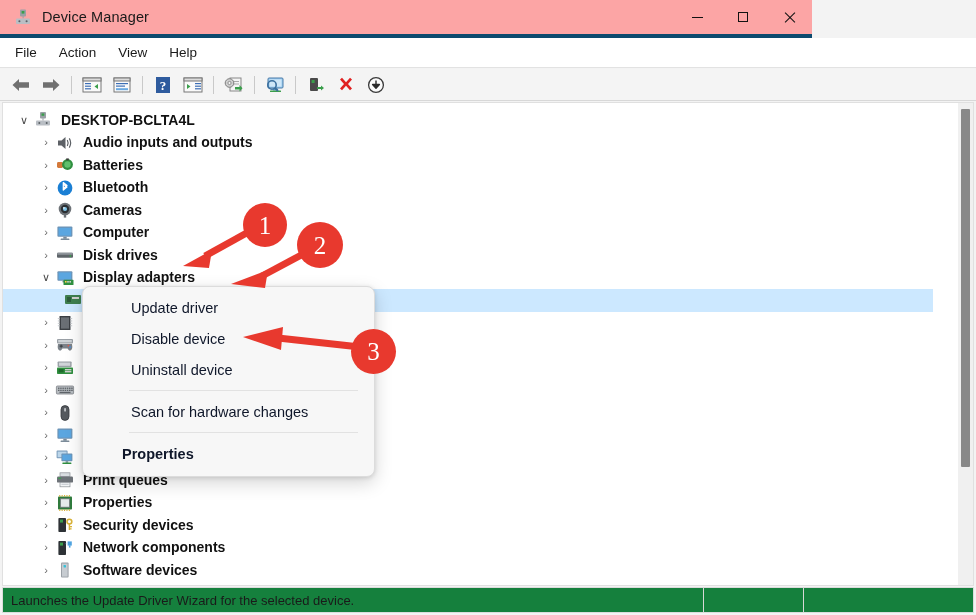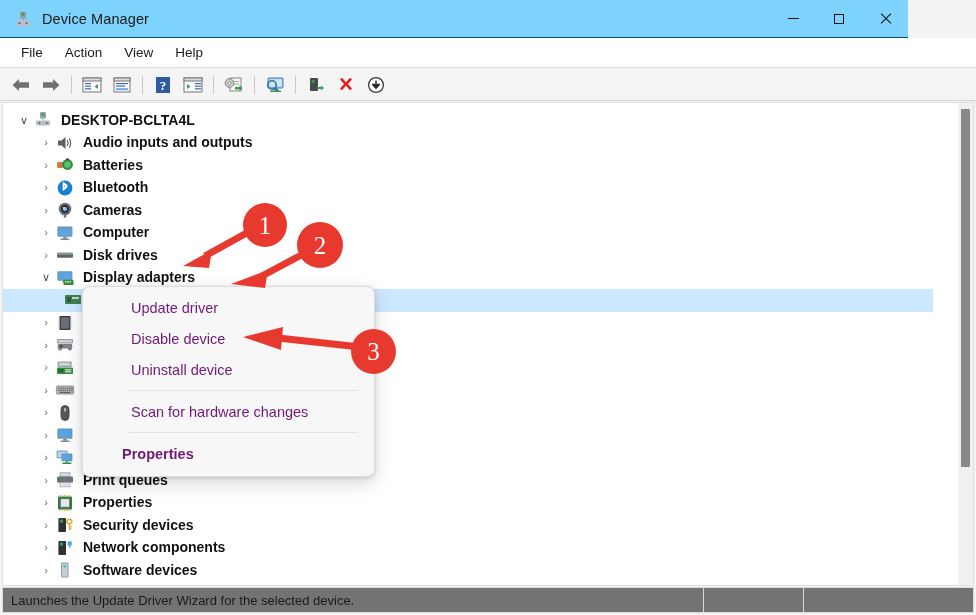--- a/index.html
+++ b/index.html
@@ -16,23 +16,23 @@
     width: 976px;
     height: 615px;
     background: #f3f3f3;
     overflow: hidden;
   }
 
   
   .titlebar {
     position: absolute;
     top: 0; left: 0;
-    width: 908px; height: 38px;
-    background: #7dd3fc;
-    border-bottom: 1px solid #0c4a6e;
+    width: 812px; height: 38px;
+    background: #fca5a5;
+    border-bottom: 4px solid #0c4a6e;
     display: flex;
     align-items: center;
   }
   .title-icon {
     margin-left: 14px;
     width: 18px; height: 18px;
     position: relative;
     flex: 0 0 auto;
   }
   .title-text {
@@ -73,21 +73,21 @@
   .glyph-close::after  { transform: rotate(-45deg); }
 
   
   .menubar {
     position: absolute;
     top: 38px; left: 0;
     width: 976px; height: 30px;
     background: #ffffff;
     display: flex;
     align-items: center;
-    padding-left: 10px;
+    padding-left: 4px;
     border-bottom: 1px solid #e2e2e2;
   }
   .menuitem {
     font-size: 13.5px;
     color: #1a1a1a;
     padding: 3px 11px;
     border-radius: 3px;
     cursor: default;
   }
 
@@ -184,36 +184,36 @@
     box-shadow: 0 6px 18px rgba(0,0,0,0.17), 0 1px 4px rgba(0,0,0,0.12);
     padding: 5px 0 7px 0;
     z-index: 40;
   }
   .ctxitem {
     height: 31px;
     display: flex;
     align-items: center;
     padding-left: 48px;
     font-size: 14.5px;
-    color: #701a75;
+    color: #0f172a;
     cursor: default;
   }
   .ctxitem.bold { font-weight: bold; padding-left: 39px; }
   .ctxsep {
     height: 1px;
     background: #e2e2e2;
     margin: 5px 16px 5px 46px;
   }
 
   
   .statusbar {
     position: absolute;
     left: 2px; bottom: 2px;
     width: 972px; height: 26px;
-    background: #737373;
+    background: #15803d;
     border: 1px solid #dcdcdc;
     display: flex;
     align-items: center;
     font-size: 13px;
     color: #1a1a1a;
   }
   .stcell { padding-left: 8px; height: 26px; display:flex; align-items:center; }
   .stcell.c1 { width: 700px; }
   .stcell.c2 { width: 100px; border-left: 1px solid #d7d7d7; }
   .stcell.c3 { width: 168px; border-left: 1px solid #d7d7d7; }

